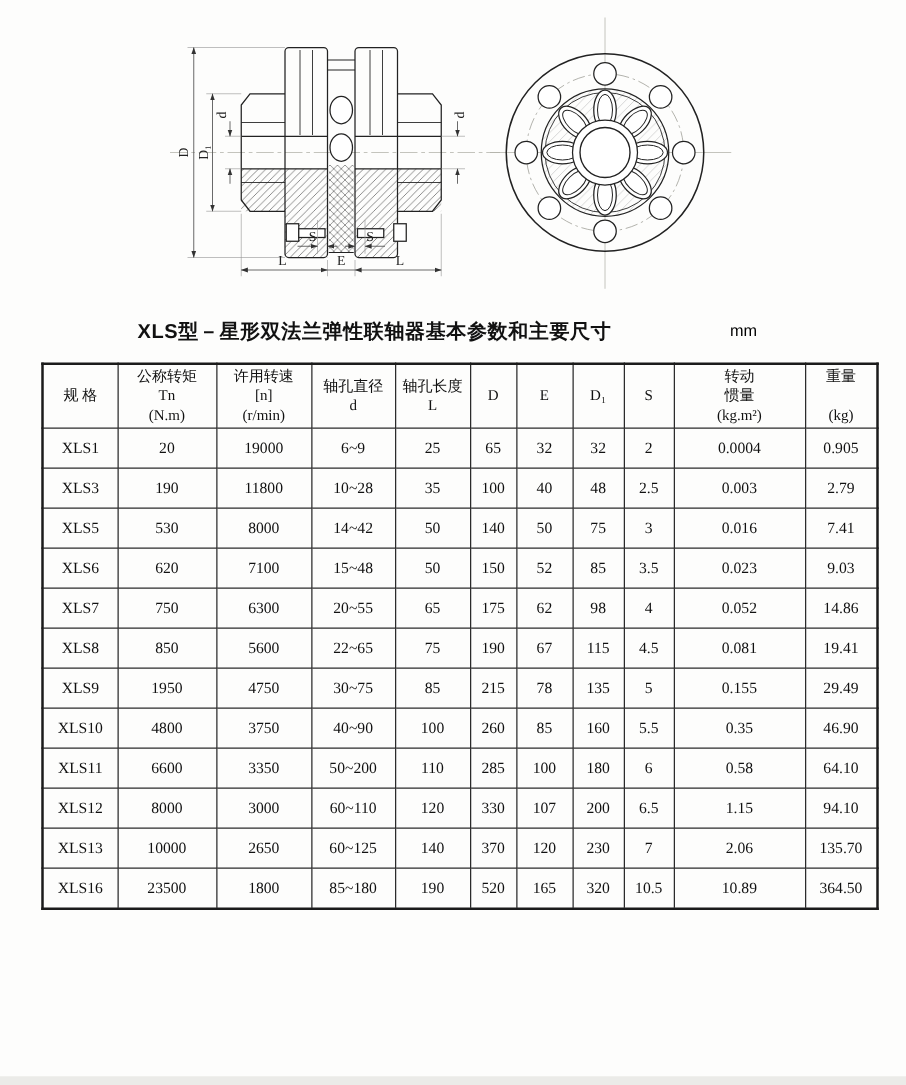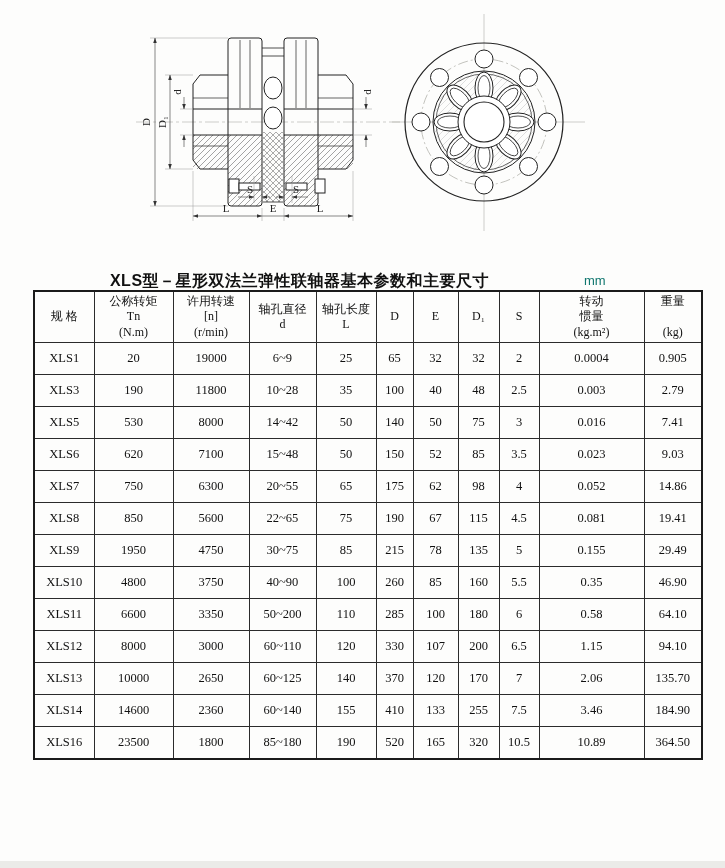--- a/index.html
+++ b/index.html
@@ -5,30 +5,30 @@
   html,body { margin:0; padding:0; background:#ffffff; }
   .page {
     position:relative; width:725px; height:868px; margin:0 auto;
     background:#fdfdfc; overflow:hidden;
     font-family:"Liberation Serif","DejaVu Serif",serif; color:#1a1a1a;
   }
   
   .drawing-svg { position:absolute; top:0; left:0; }
   .dim-text { font-family:"Liberation Serif","DejaVu Serif",serif; font-size:11px; fill:#222; }
   
-  .title-row { position:absolute; top:271px; left:0; width:599px; height:24px; }
+  .title-row { position:absolute; top:255px; left:0; width:599px; height:24px; }
   .doc-title {
     position:absolute; left:0; width:100%; text-align:center;
     font-family:"Liberation Sans","DejaVu Sans",sans-serif;
     font-size:16px; font-weight:600; letter-spacing:0.5px; color:#111;
   }
   .unit-label {
     position:absolute; left:584px; top:2px;
     font-family:"Liberation Sans","DejaVu Sans",sans-serif;
-    font-size:13px; color:#0f766e;
+    font-size:13px; color:#000000;
   }
   
   table.params {
     position:absolute; top:290px; left:33px; width:668px;
     border-collapse:collapse; table-layout:fixed;
     border:2px solid #1b1b1b;
   }
   table.params th, table.params td {
     border:1px solid #2b2b2b; text-align:center; vertical-align:middle;
     padding:0; overflow:hidden;
@@ -419,37 +419,24 @@
           <td>94.10</td>
         </tr>
         <tr>
           <td>XLS13</td>
           <td>10000</td>
           <td>2650</td>
           <td>60~125</td>
           <td>140</td>
           <td>370</td>
           <td>120</td>
-          <td>170</td>
+          <td>230</td>
           <td>7</td>
           <td>2.06</td>
           <td>135.70</td>
-        </tr>
-        <tr>
-          <td>XLS14</td>
-          <td>14600</td>
-          <td>2360</td>
-          <td>60~140</td>
-          <td>155</td>
-          <td>410</td>
-          <td>133</td>
-          <td>255</td>
-          <td>7.5</td>
-          <td>3.46</td>
-          <td>184.90</td>
         </tr>
         <tr>
           <td>XLS16</td>
           <td>23500</td>
           <td>1800</td>
           <td>85~180</td>
           <td>190</td>
           <td>520</td>
           <td>165</td>
           <td>320</td>

